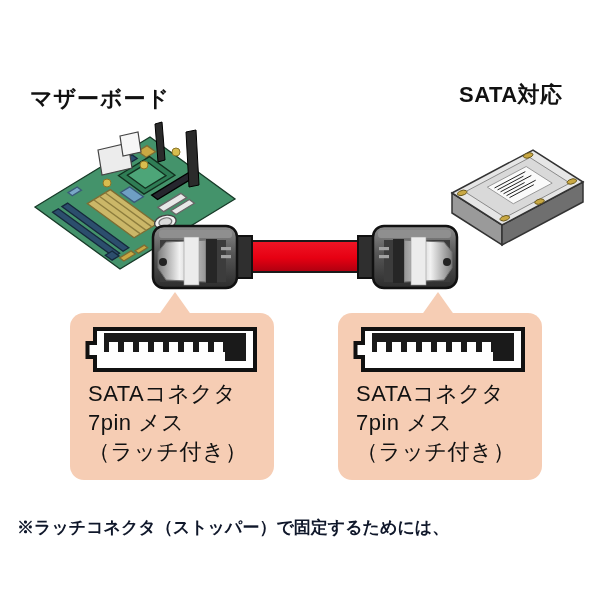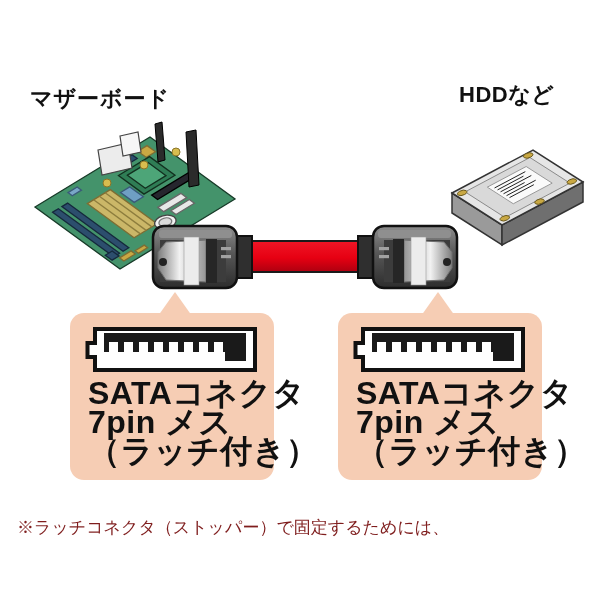--- a/index.html
+++ b/index.html
@@ -12,26 +12,26 @@
   #label-motherboard { left:30px; top:84px; font-size:22px; letter-spacing:1px; }
   #label-hdd { left:459px; top:82px; font-size:22px; line-height:26px; letter-spacing:0.5px; }
   .callout {
     position:absolute; top:313px; width:204px; height:167px;
     background:#f6cdb4; border-radius:14px;
   }
   .callout-left  { left:70px; }
   .callout-right { left:338px; }
   .callout .conn-icon { display:block; margin:13px 0 0 14px; }
   .callout .text {
-    margin:6px 0 12px 18px; font-size:32px; font-weight:700;
+    margin:6px 0 12px 18px; font-size:22px; font-weight:400;
     line-height:29px; color:#111; letter-spacing:0.5px; white-space:nowrap;
   }
   .footnotes {
     position:absolute; left:17px; top:515px; width:578px;
-    font-size:17px; font-weight:400; line-height:26px; color:#7f1d1d; white-space:nowrap;
+    font-size:17px; font-weight:700; line-height:26px; color:#0f172a; white-space:nowrap;
   }
   .footnotes .indent { padding-left:18px; }
 </style>
 </head>
 <body>
 
 <svg class="stage" viewBox="0 0 600 600" xmlns="http://www.w3.org/2000/svg" aria-hidden="true">
   <defs>
     <linearGradient id="bodyGrad" x1="0" y1="0" x2="0" y2="1">
       <stop offset="0" stop-color="#8d8d8d"></stop>
@@ -135,21 +135,21 @@
     </g>
   </g>
 
   <polygon points="158,316 192,316 175,292" fill="#f6cdb4"></polygon>
   <polygon points="421,316 455,316 438,292" fill="#f6cdb4"></polygon>
 </svg>
 
 <div class="label" id="label-motherboard">マザーボード</div>
 
 <div class="label" id="label-hdd">
-  <div>HDDなど</div>
+  <div>SATA対応</div>
 </div>
 
 <div class="callout callout-left">
   <svg class="conn-icon" width="176" height="47" viewBox="0 0 176 47" xmlns="http://www.w3.org/2000/svg">
     <path d="M 11,3 H 171 V 44 H 11 V 31 H 3.5 V 17 H 11 Z" fill="#ffffff" stroke="#111" stroke-width="4" stroke-linejoin="miter"></path>
     <rect x="20" y="7" width="142" height="19" fill="#1a1a1a"></rect>
     <rect x="141" y="7" width="21" height="28" fill="#1a1a1a"></rect>
     <g fill="#ffffff">
       <rect x="25" y="16" width="9" height="10"></rect>
         <rect x="40" y="16" width="9" height="10"></rect>

